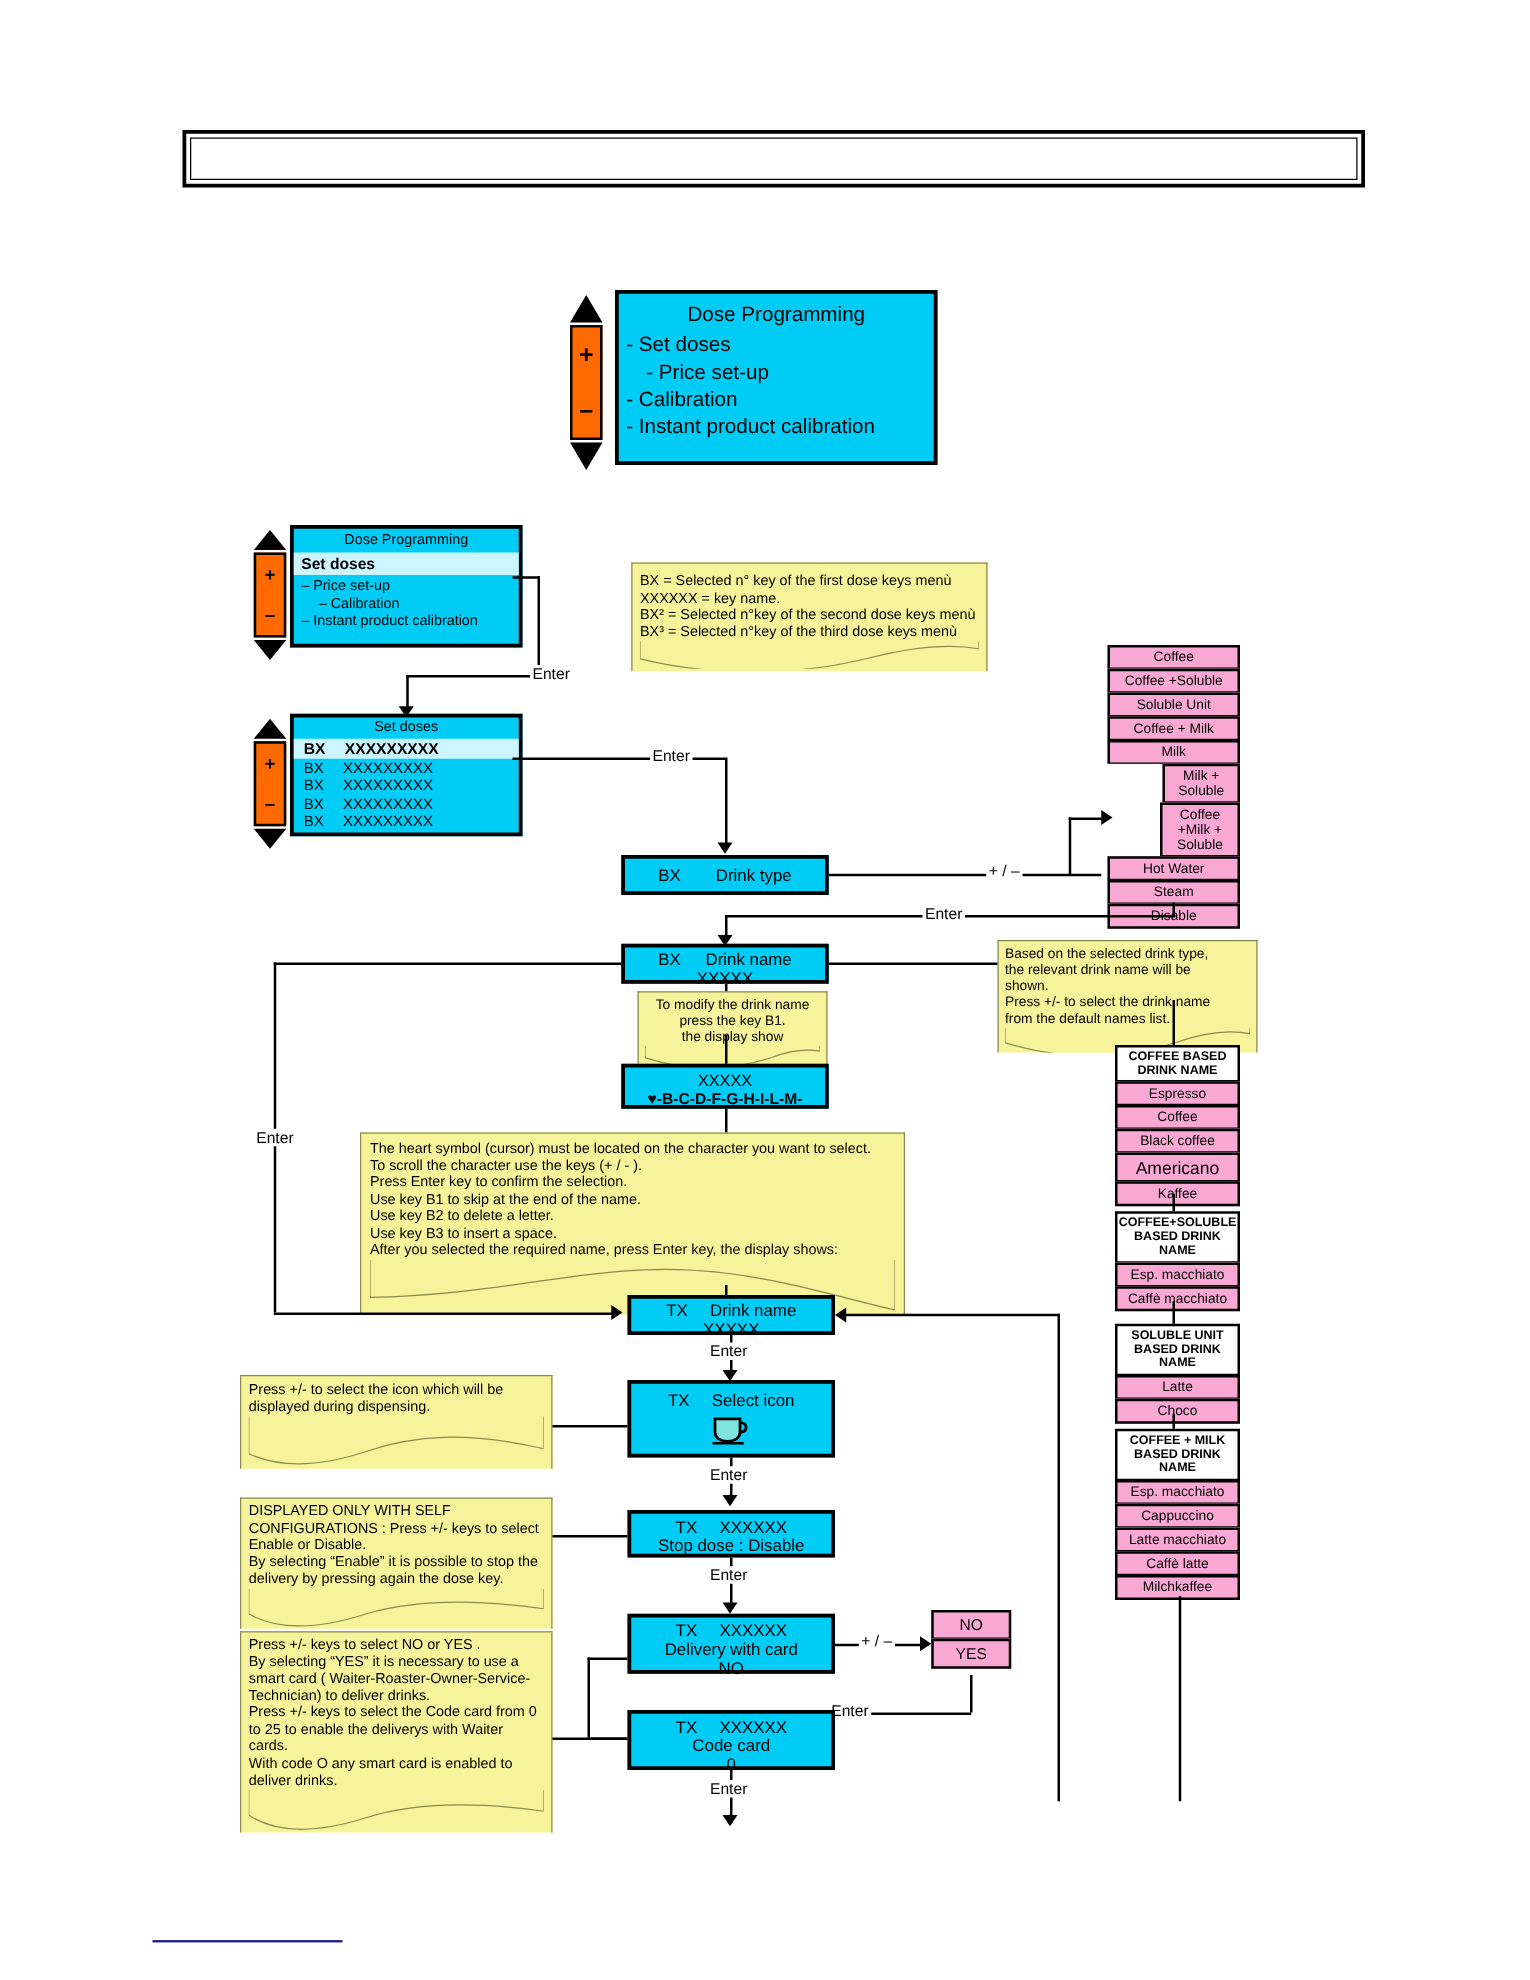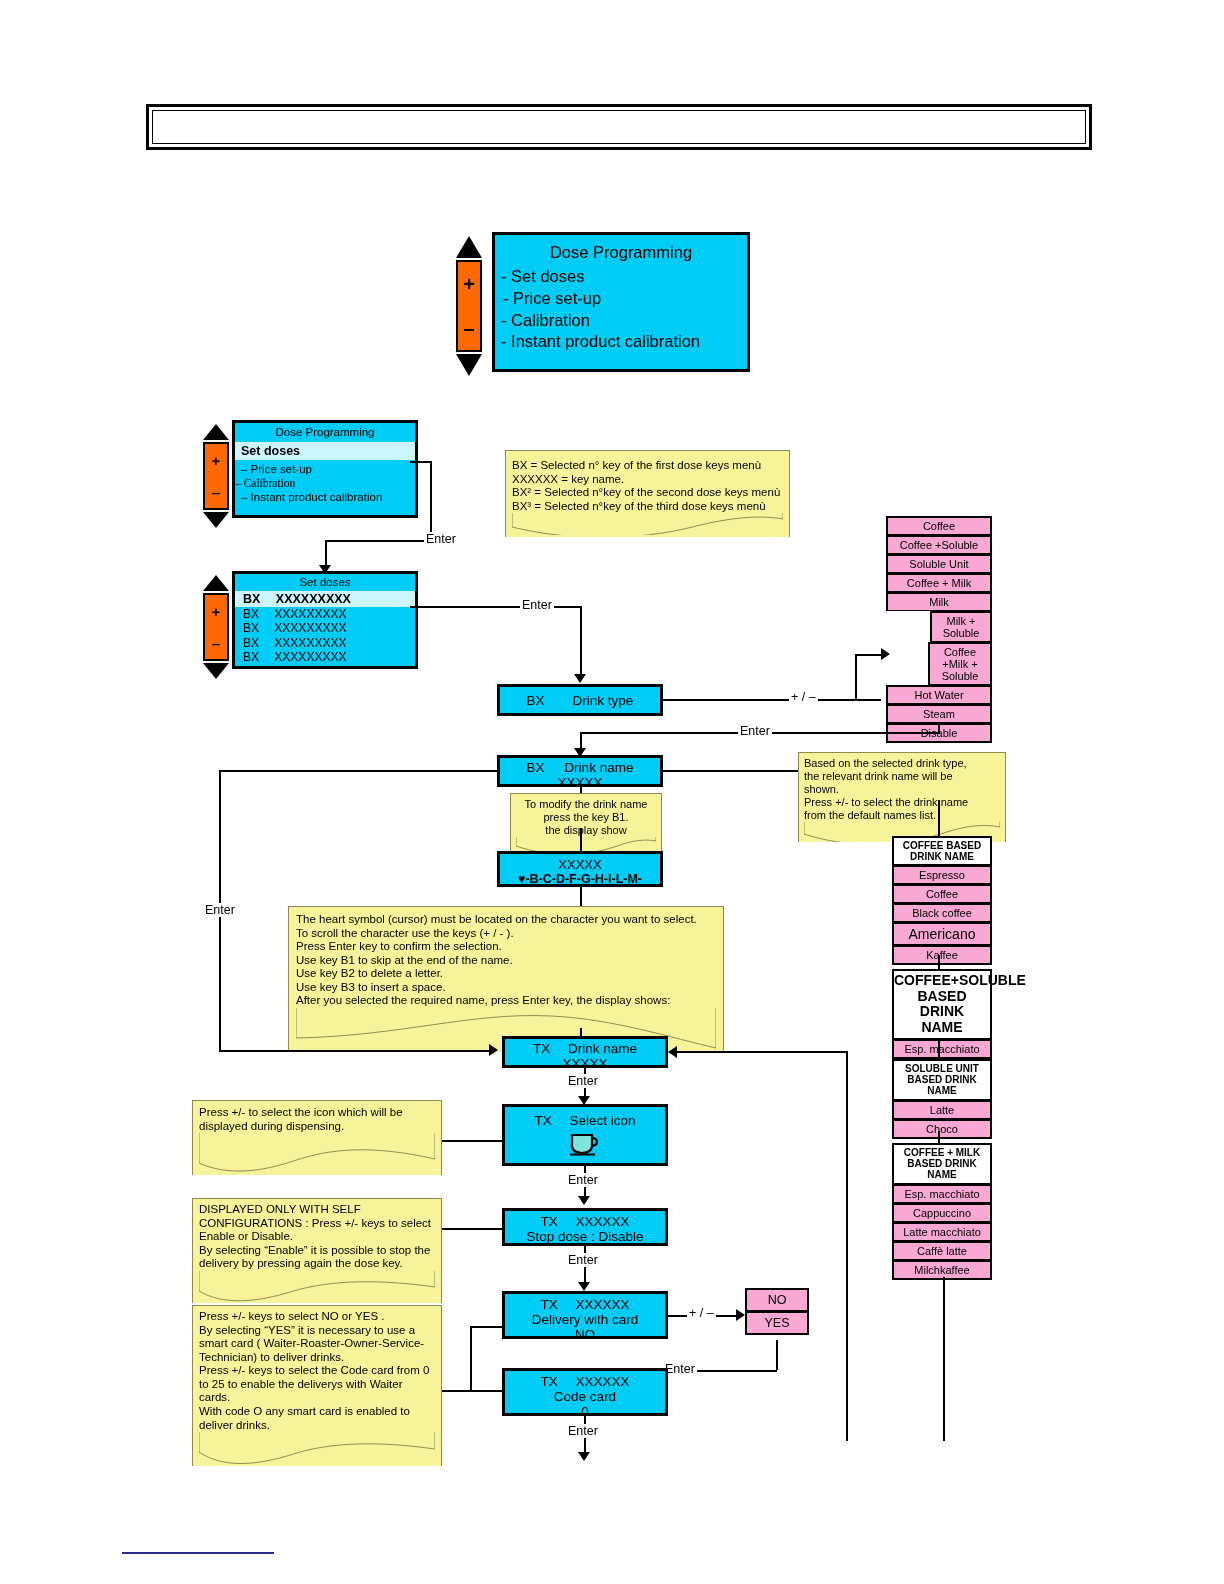--- a/index.html
+++ b/index.html
@@ -56,39 +56,39 @@
   <div class="body" style="height:88px;margin-top:2px;">
     <span style="font-size:20px;">+</span>
     <span style="font-size:20px;">–</span>
   </div>
   <div class="tri dn" style="border-top:22px solid #000;margin-top:2px;"></div>
 </div>
 
 <div class="abs lcd" style="left:492px;top:232px;width:258px;height:140px;padding:8px 0 0 0;">
   <div class="lcd-title" style="font-size:16.5px;margin-bottom:4px;">Dose Programming</div>
   <div style="font-size:16.5px;padding-left:6px;line-height:1.32;">- Set doses</div>
-  <div style="font-size:16.5px;padding-left:8px;line-height:1.32;">- Price set-up</div>
+  <div style="font-size:16.5px;padding-left:22px;line-height:1.32;">- Price set-up</div>
   <div style="font-size:16.5px;padding-left:6px;line-height:1.32;">- Calibration</div>
   <div style="font-size:16.5px;padding-left:6px;line-height:1.32;">- Instant product calibration</div>
 </div>
 
 <div class="abs rocker" style="left:203px;top:424px;height:100px;">
   <div class="tri up" style="border-bottom:16px solid #000;"></div>
   <div class="body" style="height:64px;margin-top:2px;">
     <span style="font-size:15px;">+</span>
     <span style="font-size:15px;">–</span>
   </div>
   <div class="tri dn" style="border-top:16px solid #000;margin-top:2px;"></div>
 </div>
 
 <div class="abs lcd" style="left:232px;top:420px;width:186px;height:98px;padding:3px 0 0 0;">
   <div class="lcd-title" style="font-size:11.5px;">Dose Programming</div>
   <div style="background:#ccf5ff;font-weight:bold;font-size:12.5px;margin-top:4px;padding:2px 0 2px 6px;">Set doses</div>
   <div style="font-size:11.5px;padding-left:6px;line-height:1.22;margin-top:2px;">– Price set-up</div>
-  <div style="font-size:11.5px;padding-left:0;line-height:1.22;font-family:Liberation Serif, serif;">– Calibration</div>
+  <div style="font-size:11.5px;padding-left:20px;line-height:1.22;">– Calibration</div>
   <div style="font-size:11.5px;padding-left:6px;line-height:1.22;">– Instant product calibration</div>
 </div>
 
 <div class="abs ln-h" style="left:410px;top:461px;width:22px;"></div>
 <div class="abs ln-v" style="left:430px;top:461px;height:80px;"></div>
 <div class="abs ln-h" style="left:325px;top:540px;width:106px;"></div>
 <div class="abs lbl" style="left:424px;top:532px;">Enter</div>
 <div class="abs ln-v" style="left:325px;top:540px;height:28px;"></div>
 <div class="abs arw-d" style="left:319px;top:565px;"></div>
 
@@ -378,21 +378,21 @@
 DRINK NAME</div>
   <div class="cell" style="font-size:11px;padding:2px 0;">Espresso</div>
   <div class="cell" style="font-size:11px;padding:2px 0;">Coffee</div>
   <div class="cell" style="font-size:11px;padding:2px 0;">Black coffee</div>
   <div class="cell" style="font-size:14px;padding:2px 0;">Americano</div>
   <div class="cell" style="font-size:11px;padding:2px 0;">Kaffee</div>
 </div>
 <div class="abs ln-v" style="left:938px;top:955px;height:16px;"></div>
 
 <div class="abs listbox" style="left:892px;top:969px;width:100px;">
-  <div class="cell head" style="font-size:14px;padding:2px 0;white-space:pre-line;">COFFEE+SOLUBLE
+  <div class="cell head" style="font-size:10px;padding:2px 0;white-space:pre-line;">COFFEE+SOLUBLE
 BASED DRINK
 NAME</div>
   <div class="cell" style="font-size:11px;padding:2px 0;">Esp. macchiato</div>
   <div class="cell" style="font-size:11px;padding:2px 0;">Caffè macchiato</div>
 </div>
 <div class="abs ln-v" style="left:938px;top:1041px;height:20px;"></div>
 
 <div class="abs listbox" style="left:892px;top:1059px;width:100px;">
   <div class="cell head" style="font-size:10px;padding:2px 0;white-space:pre-line;">SOLUBLE UNIT
 BASED DRINK

